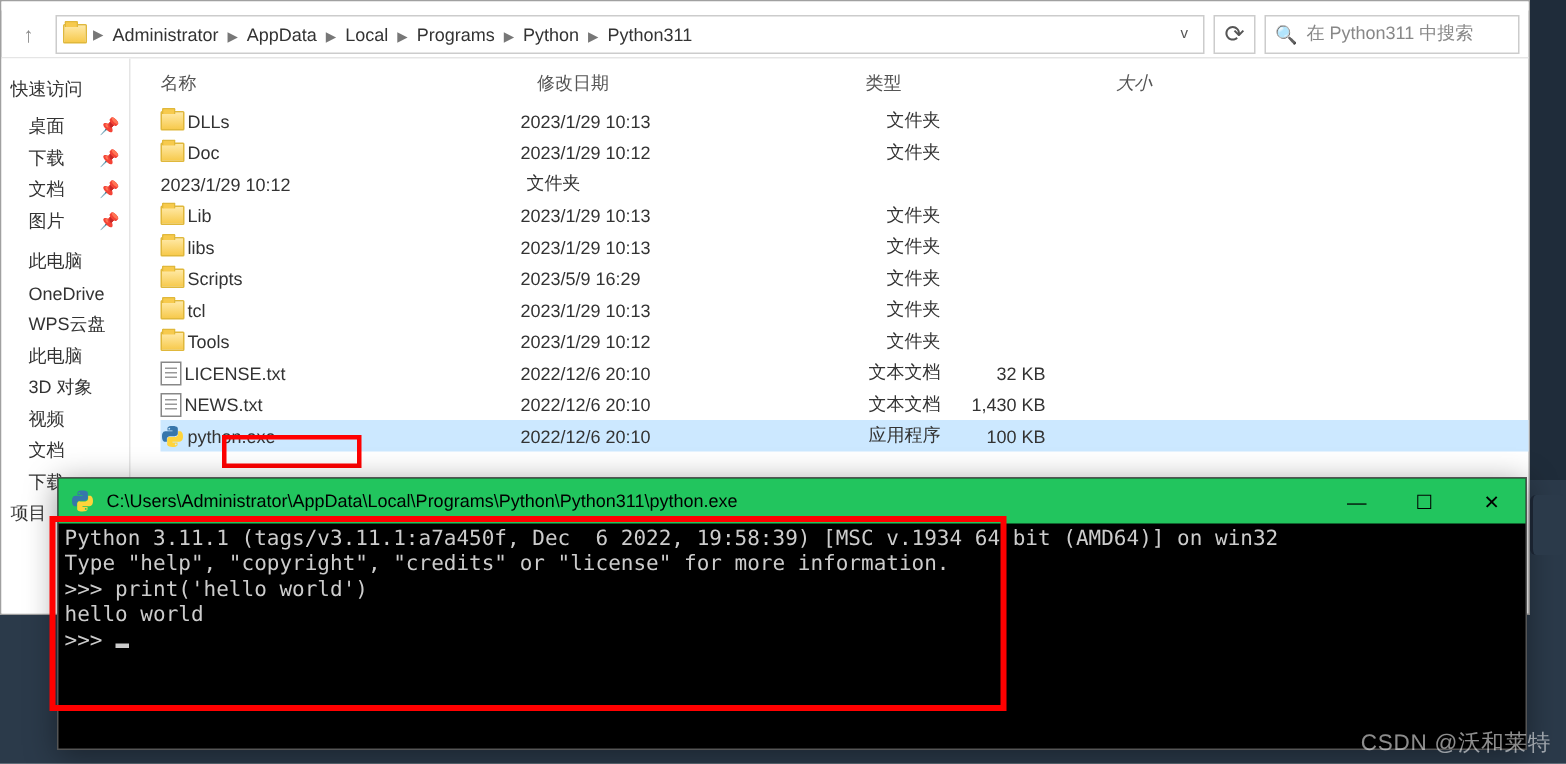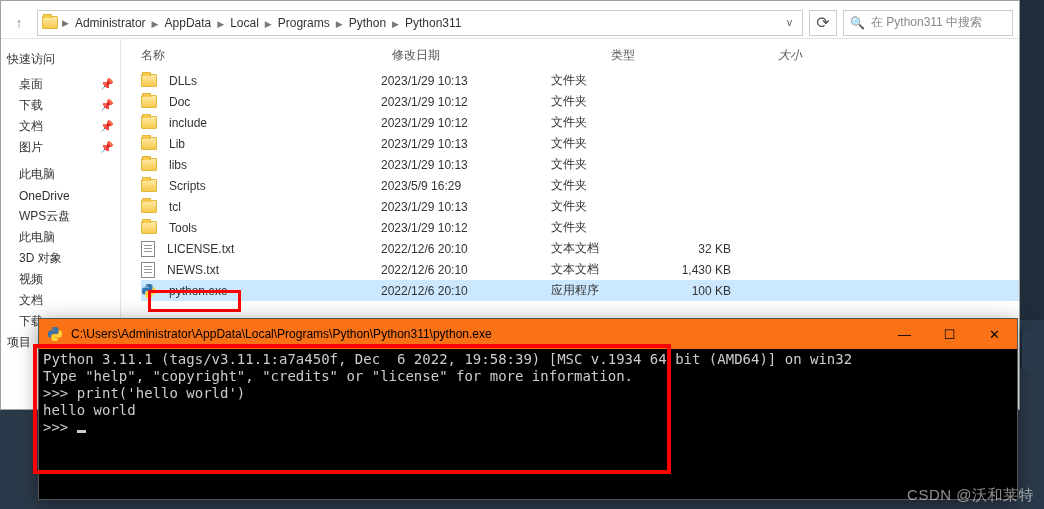--- a/index.html
+++ b/index.html
@@ -14,48 +14,48 @@
   .nav-btn { width: 24px; height: 24px; display: flex; align-items: center; justify-content: center; color: #888; font-size: 14px; }
   .address { flex: 1; display: flex; align-items: center; border: 1px solid #ccc; height: 26px; padding: 0 4px; font-size: 12px; color: #333; }
   .crumb { padding: 2px 6px; white-space: nowrap; text-align: center; }
   .c-sep { color: #777; font-size: 9px; padding: 0 0px; }
   .addr-down { margin-left: auto; padding: 0 6px; color: #555; font-size: 10px; }
   .refresh { width: 28px; height: 26px; border: 1px solid #ccc; display: flex; align-items: center; justify-content: center; color: #555; }
   .search { width: 170px; height: 26px; border: 1px solid #ccc; display: flex; align-items: center; padding: 0 6px; gap: 6px; color: #888; font-size: 12px; }
 
   
   .body { display: flex; height: 370px; }
-  .sidebar { width: 120px; border-right: 1px solid #e5e5e5; padding: 10px 0 0 0; font-size: 12px; color: #333; background: #fff; overflow: hidden; }
+  .sidebar { width: 86px; border-right: 1px solid #e5e5e5; padding: 10px 0 0 0; font-size: 12px; color: #333; background: #fff; overflow: hidden; }
   .side-head { padding: 2px 8px 6px 6px; font-weight: 400; color: #333; }
   .side-item { display: flex; align-items: center; justify-content: space-between; padding: 2px 6px 2px 18px; height: 21px; }
   .pin { color: #7a7a7a; font-size: 11px; }
 
   .files { flex: 1; padding: 4px 0 0 20px; font-size: 12px; color: #333; }
   .cols { display: flex; color: #555; padding: 4px 0 6px 0; border-bottom: 0; gap: 11px; }
   .col-name { width: 240px; }
   .col-date { width: 170px; }
   .col-type { width: 110px; margin-left: 38px; }
   .col-size { width: 90px; text-align: right; padding-right: 20px; font-style: italic; }
   .row { display: flex; align-items: center; height: 21px; }
-  .row .cell-name { width: 240px; display: flex; align-items: center; gap: 12px; }
+  .row .cell-name { width: 240px; display: flex; align-items: center; gap: 2px; }
   .row .cell-date { width: 170px; }
-  .row .cell-type { width: 110px; }
+  .row .cell-type { width: 110px; text-align: right; }
   .row .cell-size { width: 90px; text-align: right; padding-right: 20px; }
   .folder-icon { width: 16px; height: 13px; background: linear-gradient(#ffe9a6,#f7ca4d); border: 1px solid #e0b83b; border-radius: 1px; position: relative; }
   .folder-icon::before { content: ""; position: absolute; top: -3px; left: 0; width: 7px; height: 3px; background: #f7ca4d; border: 1px solid #e0b83b; border-bottom: none; border-radius: 1px 1px 0 0; }
   .txt-icon { width: 14px; height: 16px; background: #fff; border: 1px solid #888; position: relative; }
   .txt-icon::after { content: ""; position: absolute; left: 2px; top: 3px; width: 8px; height: 1px; background: #999; box-shadow: 0 3px 0 #999, 0 6px 0 #999; }
   .exe-icon { width: 16px; height: 16px; display:flex; align-items:center; justify-content:center; }
   .exe-icon svg { width:16px; height:16px; }
 
   .selected { background: #cce8ff; }
 
   
   .console { position: absolute; left: 38px; top: 318px; width: 980px; height: 182px; background: #000; border: 1px solid #555; box-shadow: 0 4px 20px rgba(0,0,0,0.4); }
-  .con-title { height: 30px; background: #f97316; display: flex; align-items: center; padding: 0 0 0 8px; gap: 8px; font-size: 12px; color: #000; }
+  .con-title { height: 30px; background: #22c55e; display: flex; align-items: center; padding: 0 0 0 8px; gap: 8px; font-size: 12px; color: #000; }
   .con-title .t { flex: 1; white-space: nowrap; overflow: hidden; }
   .con-btns { display: flex; }
   .con-btn { width: 45px; height: 30px; display: flex; align-items: center; justify-content: center; color: #000; font-size: 13px; }
   .con-body { position: relative; padding: 2px 4px; font-family: "NSimSun","SimSun","Consolas",monospace; font-size: 14px; line-height: 17px; color: #ccc; white-space: pre; }
   .con-red { position: absolute; left: 33px; top: 344px; width: 638px; height: 130px; border: 4px solid #ff0000; pointer-events: none; }
   .cursor { display: inline-block; width: 9px; height: 3px; background: #ccc; vertical-align: baseline; margin-bottom: -1px; }
 
   .watermark { position: absolute; right: 10px; bottom: 4px; color: rgba(255,255,255,0.55); font-size: 15px; letter-spacing: 0.5px; }
   .dark-strip { position: absolute; right: 0; top: 0; width: 24px; height: 320px; background: #1f2c3a; }
   .dark-strip2 { position: absolute; right: 0; top: 330px; width: 24px; height: 40px; background: #2b3a4a; border-left: 2px solid #1a2330; border-radius: 4px; }
@@ -159,24 +159,20 @@
           <div class="row">
             <div class="cell-name">
               <span class="folder-icon"></span>
               <span>Doc</span>
             </div>
             <div class="cell-date">2023/1/29 10:12</div>
             <div class="cell-type">文件夹</div>
             <div class="cell-size"></div>
           </div>
           <div class="row">
-            <div class="cell-name">
-              <span class="folder-icon"></span>
-              <span>include</span>
-            </div>
             <div class="cell-date">2023/1/29 10:12</div>
             <div class="cell-type">文件夹</div>
             <div class="cell-size"></div>
           </div>
           <div class="row">
             <div class="cell-name">
               <span class="folder-icon"></span>
               <span>Lib</span>
             </div>
             <div class="cell-date">2023/1/29 10:13</div>

